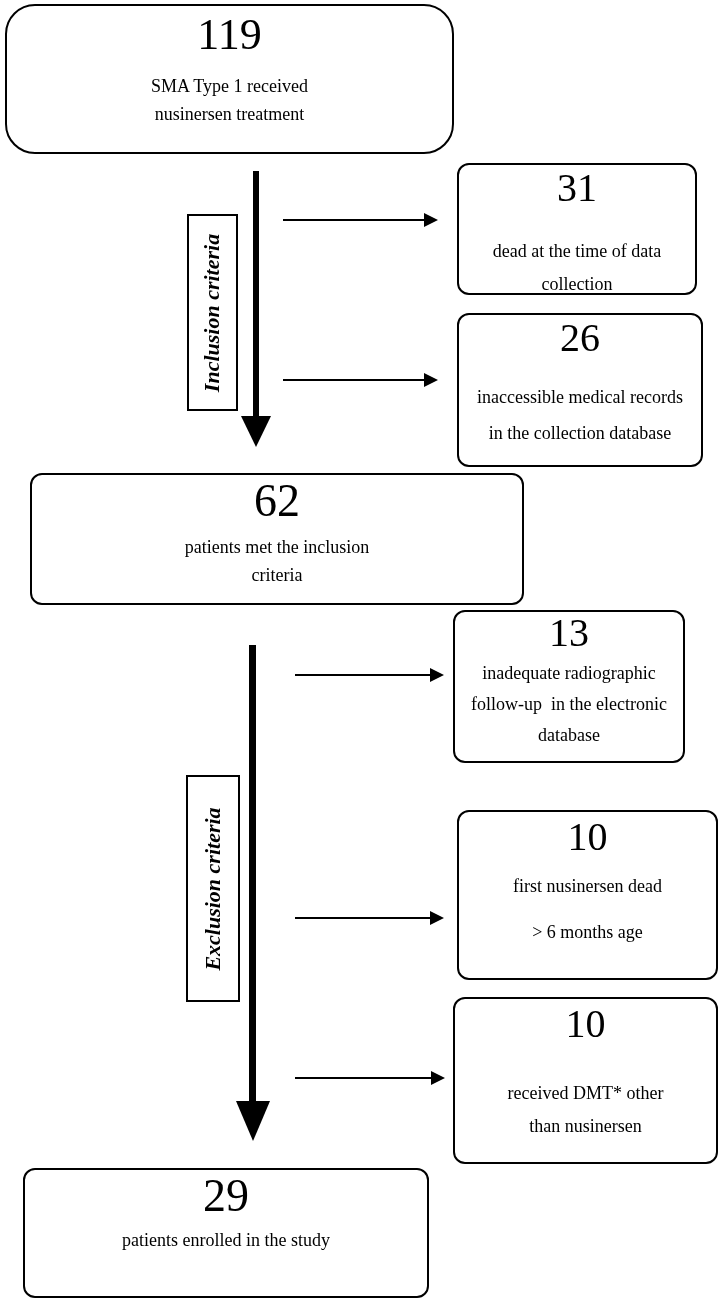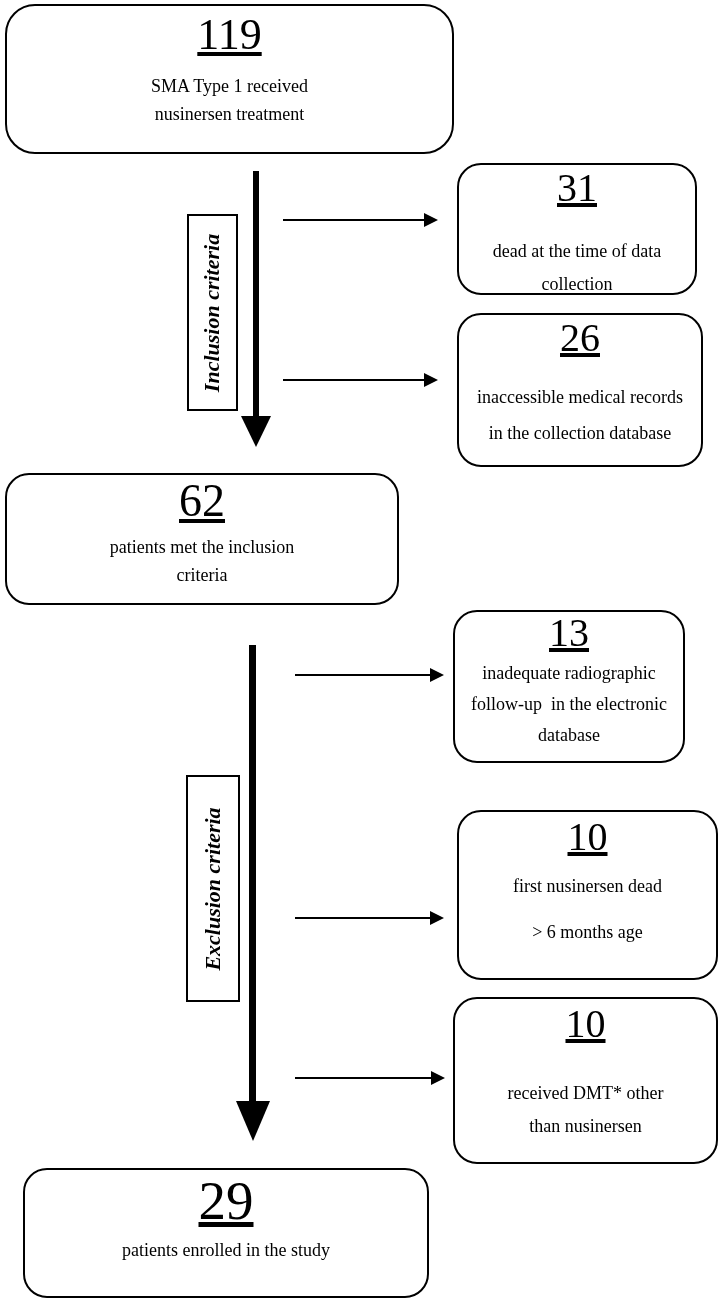--- a/index.html
+++ b/index.html
@@ -2,51 +2,51 @@
 <html><head>
 <meta charset="utf-8">
 <style>
   html,body{margin:0;padding:0;background:#ffffff;}
   #stage{
     position:relative;width:720px;height:1304px;background:#ffffff;
     font-family:"Liberation Serif","DejaVu Serif",serif;color:#000;
     overflow:hidden;
   }
   .box{
-    position:absolute;border:2px solid #000;border-radius:24px;background:#fff;
+    position:absolute;border:2px solid #000;border-radius:12px;background:#fff;
     display:flex;flex-direction:column;align-items:center;text-align:center;
     box-sizing:border-box;
   }
-  .count{font-size:40px;line-height:1.05;text-decoration:underline;}
+  .count{font-size:40px;line-height:1.05;}
   .line{font-size:18px;white-space:pre;}
   
   .bx-start{left:5px;top:4px;width:449px;height:150px;border-radius:30px;}
   .bx-start .count{font-size:44px;margin-top:6px;}
   .bx-start .lines{margin-top:14px;line-height:28px;}
   .bx-dead{left:457px;top:163px;width:240px;height:132px;}
   .bx-dead .count{margin-top:2px;}
   .bx-dead .lines{margin-top:26px;line-height:33px;}
   .bx-inaccessible{left:457px;top:313px;width:246px;height:154px;}
   .bx-inaccessible .count{margin-top:2px;}
   .bx-inaccessible .lines{margin-top:20px;line-height:36px;}
-  .bx-included{left:5px;top:473px;width:394px;height:132px;}
+  .bx-included{left:30px;top:473px;width:494px;height:132px;}
   .bx-included .count{font-size:46px;margin-top:2px;}
   .bx-included .lines{margin-top:8px;line-height:28px;}
   .bx-inadequate{left:453px;top:610px;width:232px;height:153px;}
   .bx-inadequate .count{margin-top:0;}
   .bx-inadequate .lines{margin-top:4px;line-height:31px;}
   .bx-latedose{left:457px;top:810px;width:261px;height:170px;}
   .bx-latedose .count{margin-top:4px;}
   .bx-latedose .lines{margin-top:14px;line-height:28px;}
   .bx-latedose .line + .line{margin-top:18px;}
   .bx-otherdmt{left:453px;top:997px;width:265px;height:167px;}
   .bx-otherdmt .count{margin-top:4px;}
   .bx-otherdmt .lines{margin-top:32px;line-height:33px;}
   .bx-enrolled{left:23px;top:1168px;width:406px;height:130px;}
-  .bx-enrolled .count{font-size:55px;margin-top:2px;}
+  .bx-enrolled .count{font-size:46px;margin-top:2px;}
   .bx-enrolled .lines{margin-top:6px;line-height:28px;}
   
   .stage-label{
     position:absolute;border:2px solid #000;background:#fff;box-sizing:border-box;
     display:flex;align-items:center;justify-content:center;
   }
   .stage-label span{
     transform:rotate(-90deg);white-space:nowrap;
     font-weight:bold;font-style:italic;font-size:22px;
   }

